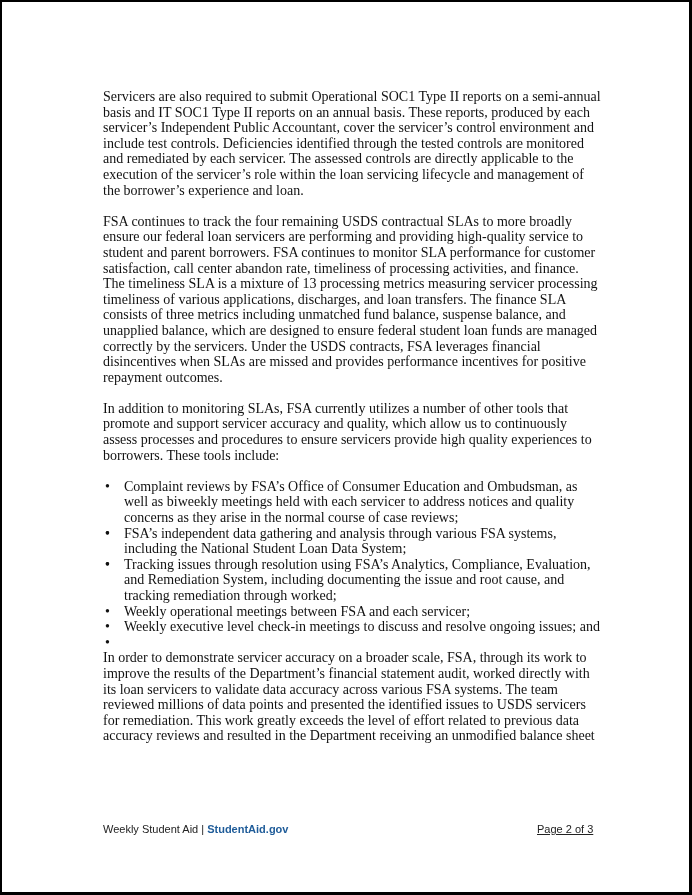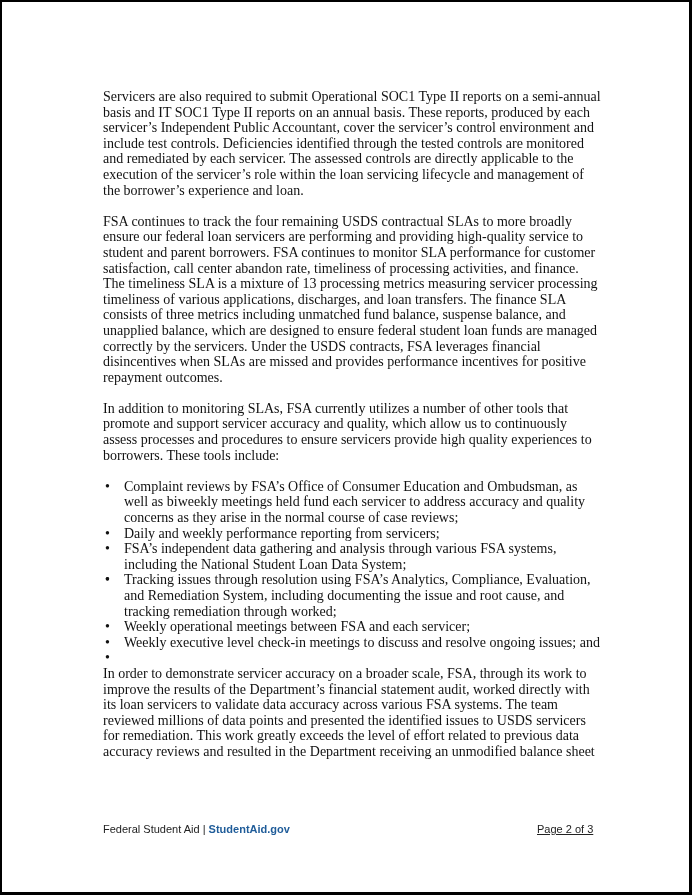--- a/index.html
+++ b/index.html
@@ -38,29 +38,29 @@
   </style>
 </head>
 <body>
 
 <div class="page">
   <div class="content">
     <p class="para">Servicers are also required to submit Operational SOC1 Type II reports on a semi-annual basis and IT SOC1 Type II reports on an annual basis. These reports, produced by each servicer’s Independent Public Accountant, cover the servicer’s control environment and include test controls. Deficiencies identified through the tested controls are monitored and remediated by each servicer. The assessed controls are directly applicable to the execution of the servicer’s role within the loan servicing lifecycle and management of the borrower’s experience and loan.</p>
     <p class="para">FSA continues to track the four remaining USDS contractual SLAs to more broadly ensure our federal loan servicers are performing and providing high-quality service to student and parent borrowers. FSA continues to monitor SLA performance for customer satisfaction, call center abandon rate, timeliness of processing activities, and finance. The timeliness SLA is a mixture of 13 processing metrics measuring servicer processing timeliness of various applications, discharges, and loan transfers. The finance SLA consists of three metrics including unmatched fund balance, suspense balance, and unapplied balance, which are designed to ensure federal student loan funds are managed correctly by the servicers. Under the USDS contracts, FSA leverages financial disincentives when SLAs are missed and provides performance incentives for positive repayment outcomes.</p>
     <p class="para">In addition to monitoring SLAs, FSA currently utilizes a number of other tools that promote and support servicer accuracy and quality, which allow us to continuously assess processes and procedures to ensure servicers provide high quality experiences to borrowers. These tools include:</p>
     <ul class="bullets">
-      <li><span class="bullet">•</span><span>Complaint reviews by FSA’s Office of Consumer Education and Ombudsman, as well as biweekly meetings held fund each servicer to address accuracy and quality concerns as they arise in the normal course of case reviews;</span></li>
-      <li><span class="bullet">•</span><span>Daily and weekly performance reporting from servicers;</span></li>
+      <li><span class="bullet">•</span><span>Complaint reviews by FSA’s Office of Consumer Education and Ombudsman, as well as biweekly meetings held with each servicer to address notices and quality concerns as they arise in the normal course of case reviews;</span></li>
+      <li><span class="bullet">•</span></li>
       <li><span class="bullet">•</span><span>FSA’s independent data gathering and analysis through various FSA systems, including the National Student Loan Data System;</span></li>
       <li><span class="bullet">•</span></li>
       <li><span class="bullet">•</span><span>Tracking issues through resolution using FSA’s Analytics, Compliance, Evaluation, and Remediation System, including documenting the issue and root cause, and tracking remediation through worked;</span></li>
       <li><span class="bullet">•</span><span>Weekly operational meetings between FSA and each servicer;</span></li>
       <li><span class="bullet">•</span><span>Weekly executive level check-in meetings to discuss and resolve ongoing issues; and</span></li>
       <li><span class="bullet">•</span></li>
     </ul>
     <p class="para">In order to demonstrate servicer accuracy on a broader scale, FSA, through its work to improve the results of the Department’s financial statement audit, worked directly with its loan servicers to validate data accuracy across various FSA systems. The team reviewed millions of data points and presented the identified issues to USDS servicers for remediation. This work greatly exceeds the level of effort related to previous data accuracy reviews and resulted in the Department receiving an unmodified balance sheet</p>
   </div>
 
   <div class="footer footer-left">
-    <span>Federal Student Aid</span><span> | </span><span class="link">StudentAid.gov</span>
+    <span>Weekly Student Aid</span><span> | </span><span class="link">StudentAid.gov</span>
   </div>
   <div class="footer footer-right">Page 2 of 3</div>
 </div>
 
 </body></html>

